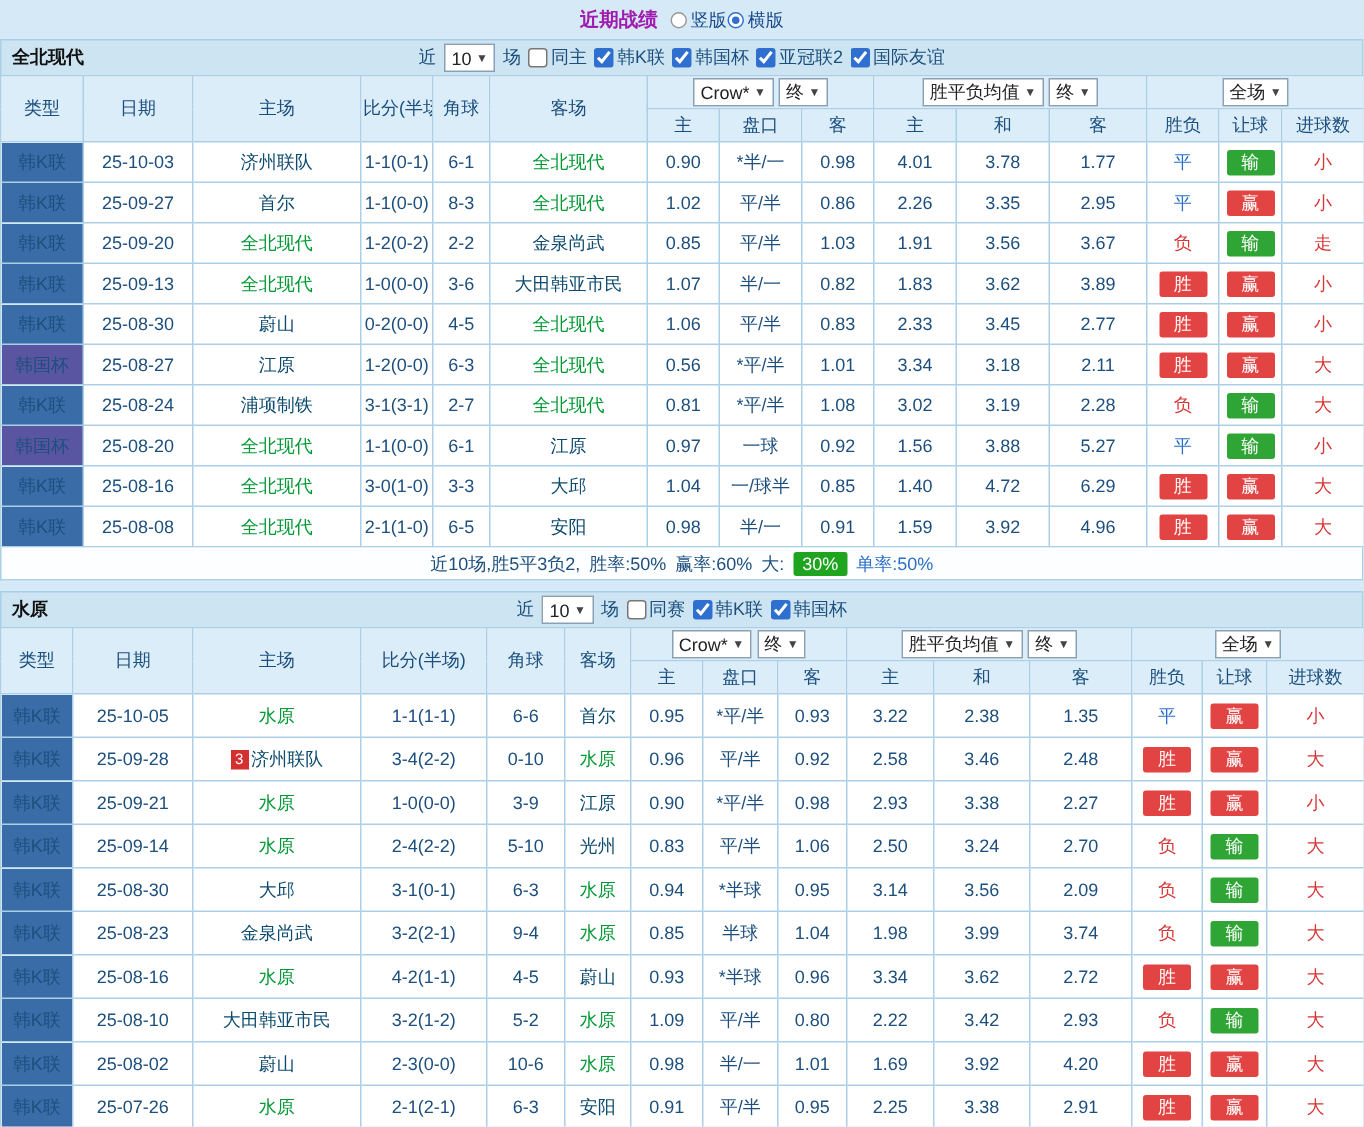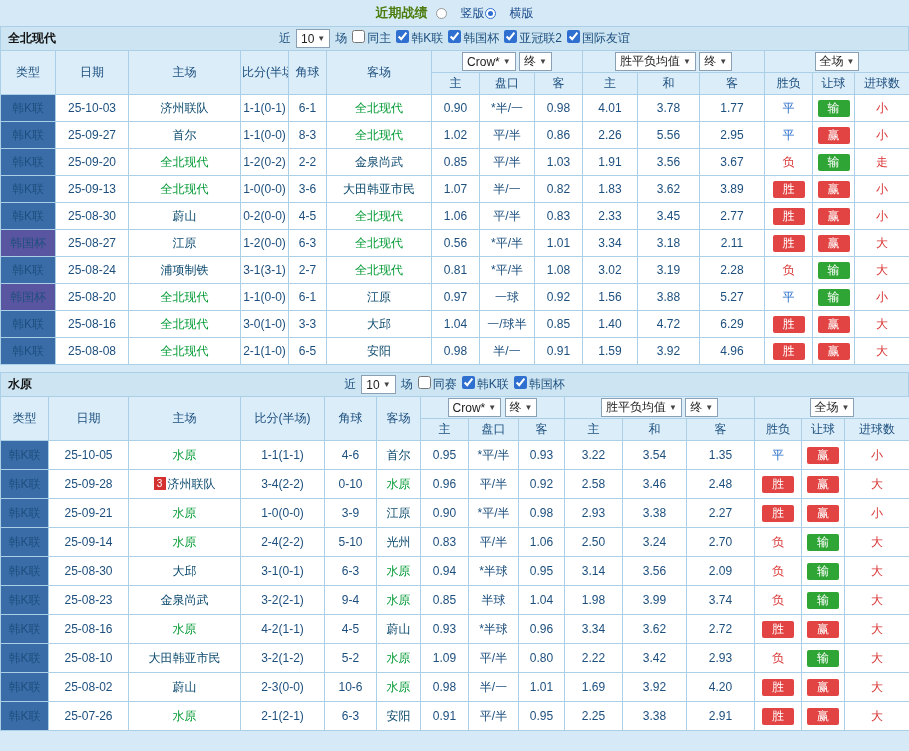--- a/index.html
+++ b/index.html
@@ -3,30 +3,30 @@
 <meta charset="utf-8">
 <style>
   html,body{margin:0;padding:0;}
   body{
     width:909px;height:751px;overflow:hidden;
     background:#d5eaf6;
     font-family:"Liberation Sans","DejaVu Sans",sans-serif;
     font-size:12px;color:#1d4f7e;
   }
   .topbar{width:909px;height:26px;display:flex;align-items:center;justify-content:center;gap:8px;}
-  .page-title{color:#4d7c0f;font-weight:bold;font-size:13px;}
-  .radio-wrap{display:inline-flex;align-items:center;gap:14px;color:#1b4a8c;cursor:default;}
+  .page-title{color:#a21caf;font-weight:bold;font-size:13px;}
+  .radio-wrap{display:inline-flex;align-items:center;gap:3px;color:#1b4a8c;cursor:default;}
   .radio{width:11px;height:11px;border-radius:50%;background:#fff;border:1px solid #999;box-sizing:border-box;position:relative;display:inline-block;}
   .radio.sel{border-color:#2f6fd0;}
   .radio.sel::after{content:"";position:absolute;left:2px;top:2px;right:2px;bottom:2px;border-radius:50%;background:#2f6fd0;}
 
   .section-bar{position:relative;height:24px;background:#cde5f2;border:1px solid #aacfe6;border-bottom:none;display:flex;align-items:center;justify-content:center;box-sizing:border-box;}
   .team-title{position:absolute;left:7px;font-weight:bold;color:#111;font-size:12px;}
   .filterbar{display:inline-flex;align-items:center;gap:5px;color:#1d4f7e;}
-  .chk{display:inline-flex;gap:2px;}
+  .chk{display:inline-flex;align-items:center;gap:2px;}
   .chk input{width:13px;height:13px;margin:0;accent-color:#2f6fd0;}
 
   .selectbox{display:inline-flex;align-items:center;gap:3px;background:#fff;border:1px solid #8aa0b4;padding:0 4px;height:17px;font-size:12px;color:#222;vertical-align:middle;}
   .selectbox .arr{font-size:8px;color:#444;line-height:1;}
 
   table.t{border-collapse:collapse;table-layout:fixed;width:909px;background:#fff;}
   .t th,.t td{border:1px solid #aacfe6;text-align:center;white-space:nowrap;overflow:hidden;padding:0 1px;font-size:12px;}
   .t thead th{background:#dbedf9;color:#1d4f7e;font-weight:normal;height:21px;}
   .t tbody td{color:#1d4f7e;}
   .t1 tbody td{height:26px;}
@@ -188,21 +188,21 @@
           <td class="cell-league">韩K联</td>
           <td class="cell-date">25-09-27</td>
           <td class="cell-team"><span><span class="tname">首尔</span></span></td>
           <td class="cell-score">1-1(0-0)</td>
           <td class="cell-corner">8-3</td>
           <td class="cell-team"><span class="tname hl">全北现代</span></td>
           <td class="cell-num">1.02</td>
           <td class="cell-num">平/半</td>
           <td class="cell-num">0.86</td>
           <td class="cell-num">2.26</td>
-          <td class="cell-num">5.56</td>
+          <td class="cell-num">3.35</td>
           <td class="cell-num">2.95</td>
           <td class="cell-res"><span class="t-blue">平</span></td>
           <td class="cell-res"><span class="badge red">赢</span></td>
           <td class="cell-res"><span class="t-red">小</span></td>
         </tr>
         <tr>
           <td class="cell-league">韩K联</td>
           <td class="cell-date">25-09-20</td>
           <td class="cell-team"><span><span class="tname hl">全北现代</span></span></td>
           <td class="cell-score">1-2(0-2)</td>
@@ -332,20 +332,21 @@
           <td class="cell-num">0.91</td>
           <td class="cell-num">1.59</td>
           <td class="cell-num">3.92</td>
           <td class="cell-num">4.96</td>
           <td class="cell-res"><span class="badge red">胜</span></td>
           <td class="cell-res"><span class="badge red">赢</span></td>
           <td class="cell-res"><span class="t-red">大</span></td>
         </tr>
       </tbody>
   </table>
+  <div class="summary" id="summary-0"><span class="seg-navy">近10场,胜5平3负2,</span><span class="seg-navy">胜率:50%</span><span class="seg-navy">赢率:60%</span><span class="seg-navy">大:</span><span class="seg-greenbadge">30%</span><span class="seg-blue">单率:50%</span></div>
 </div>
 
 <div class="gap"></div>
 
 <div class="section">
   <div class="section-bar">
     <span class="team-title">水原</span>
     <div class="filterbar">
       <span>近</span>
       <span class="selectbox">
@@ -433,27 +434,27 @@
         <th>让球</th>
         <th>进球数</th>
       </tr>
     </thead>
     <tbody id="tbody-1">
         <tr>
           <td class="cell-league">韩K联</td>
           <td class="cell-date">25-10-05</td>
           <td class="cell-team"><span><span class="tname hl">水原</span></span></td>
           <td class="cell-score">1-1(1-1)</td>
-          <td class="cell-corner">4-6</td>
+          <td class="cell-corner">6-6</td>
           <td class="cell-team"><span class="tname">首尔</span></td>
           <td class="cell-num">0.95</td>
           <td class="cell-num">*平/半</td>
           <td class="cell-num">0.93</td>
           <td class="cell-num">3.22</td>
-          <td class="cell-num">3.54</td>
+          <td class="cell-num">2.38</td>
           <td class="cell-num">1.35</td>
           <td class="cell-res"><span class="t-blue">平</span></td>
           <td class="cell-res"><span class="badge red">赢</span></td>
           <td class="cell-res"><span class="t-red">小</span></td>
         </tr>
         <tr>
           <td class="cell-league">韩K联</td>
           <td class="cell-date">25-09-28</td>
           <td class="cell-team"><span><span class="rankbadge">3</span><span class="tname">济州联队</span></span></td>
           <td class="cell-score">3-4(2-2)</td>

